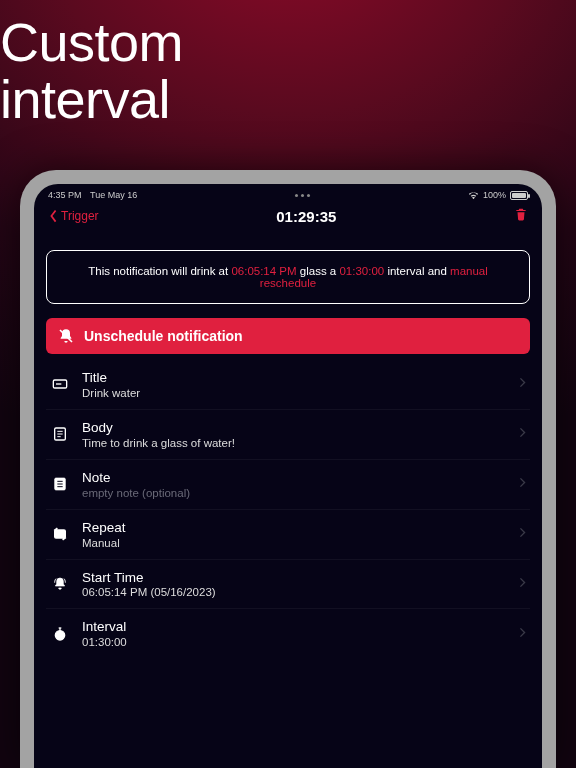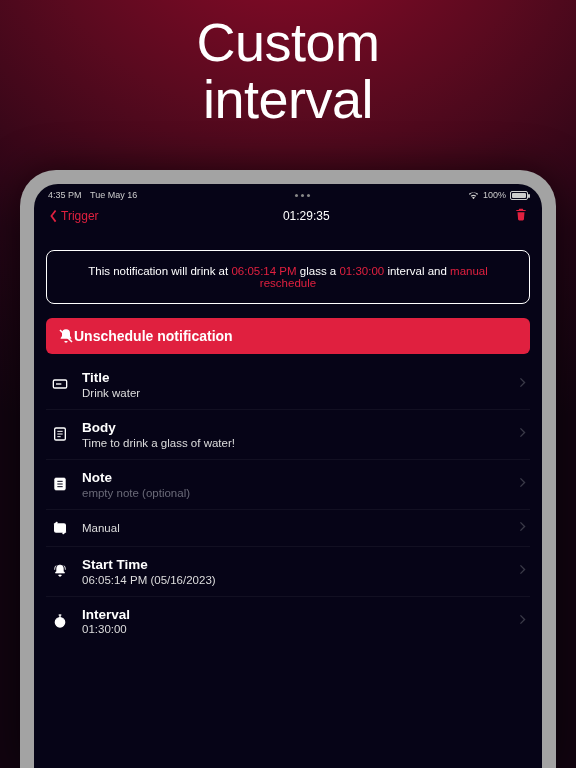--- a/index.html
+++ b/index.html
@@ -3,21 +3,20 @@
 <meta charset="utf-8">
 <style>
   * { box-sizing: border-box; margin: 0; padding: 0; }
   html, body { width: 576px; height: 768px; overflow: hidden; font-family: -apple-system, BlinkMacSystemFont, "Segoe UI", sans-serif; }
   body {
     background: radial-gradient(ellipse 120% 70% at 50% -10%, #8c0a28 0%, #5a0a1f 35%, #240515 70%, #120410 100%);
     color: #fff;
     position: relative;
   }
   .hero {
-    text-align: center;
     padding: 14px 0 4px 0;
   }
   .hero-line {
     font-size: 54px;
     font-weight: 300;
     line-height: 1.06;
     letter-spacing: -0.5px;
     color: #fff;
   }
 
@@ -62,21 +61,21 @@
 
   
   .navbar {
     display:flex;
     align-items:center;
     justify-content: space-between;
     padding: 2px 14px 10px 14px;
   }
   .back { display:flex; align-items:center; color:#e0203f; font-size:12px; gap:2px; }
   .back svg { width:11px; height:14px; stroke:#e0203f; stroke-width:2.5; fill:none; }
-  .navtitle { color:#fff; font-size:12px; font-weight:400; }
+  .navtitle { color:#fff; font-size:15px; font-weight:700; }
   .trash svg { width:14px; height:16px; fill:#e0203f; }
 
   .content { padding: 0 12px; }
 
   
   .infobox {
     margin-top: 14px;
     border: 1.5px solid #fff;
     border-radius: 8px;
     padding: 14px 14px;
@@ -87,41 +86,42 @@
   .infobox .hl { color:#e0203f; font-weight:400; }
 
   
   .unschedule {
     margin-top: 14px;
     background:#e0203f;
     border-radius:6px;
     padding:10px 12px;
     display:flex;
     align-items:center;
+    gap:10px;
     color:#fff;
     font-size:14px;
     font-weight:700;
   }
   .unschedule svg { width:16px; height:16px; fill:#fff; }
 
   
   .list { margin-top:6px; }
   .row {
     display:flex;
     align-items:center;
     gap:12px;
     padding:10px 4px;
     border-bottom: 1px solid rgba(255,255,255,0.05);
     position:relative;
   }
   .row:last-child { border-bottom:none; }
   .row .icon { width:20px; display:flex; justify-content:center; align-items:center; flex-shrink:0; }
   .row .icon svg { width:16px; height:16px; fill:#fff; stroke:#fff; }
   .row .texts { flex:1; min-width:0; }
-  .row .title { font-size:13.5px; font-weight:700; color:#fff; line-height:1.25; }
+  .row .title { font-size:13.5px; font-weight:400; color:#fff; line-height:1.25; }
   .row .sub   { font-size:11.5px; font-weight:400; color:#ddd; }
   .row .sub.placeholder { color:#6a6a78; }
   .row .chev { color:#3a3a48; font-size:12px; }
   .row .chev svg { width:7px; height:11px; stroke:#3a3a48; stroke-width:2; fill:none; }
 </style>
 </head>
 <body>
 
 <div class="hero">
   <div class="hero-line">Custom</div>
@@ -239,20 +239,21 @@
 
         <div class="row">
           <div class="icon">
             <svg viewBox="0 0 24 24" fill="none" stroke="#fff" stroke-width="2">
                 <rect x="4" y="6" width="16" height="12" rx="2"></rect>
                 <polyline points="8,3 4,6 8,9"></polyline>
                 <polyline points="16,15 20,18 16,21"></polyline>
               </svg>
           </div>
           <div class="texts">
+            <div class="title">Repeat</div>
             <div class="sub">Manual</div>
           </div>
           <div class="chev"><svg viewBox="0 0 10 16">
                 <polyline points="2,2 8,8 2,14"></polyline>
               </svg></div>
         </div>
 
         <div class="row">
           <div class="icon">
             <svg viewBox="0 0 24 24">

